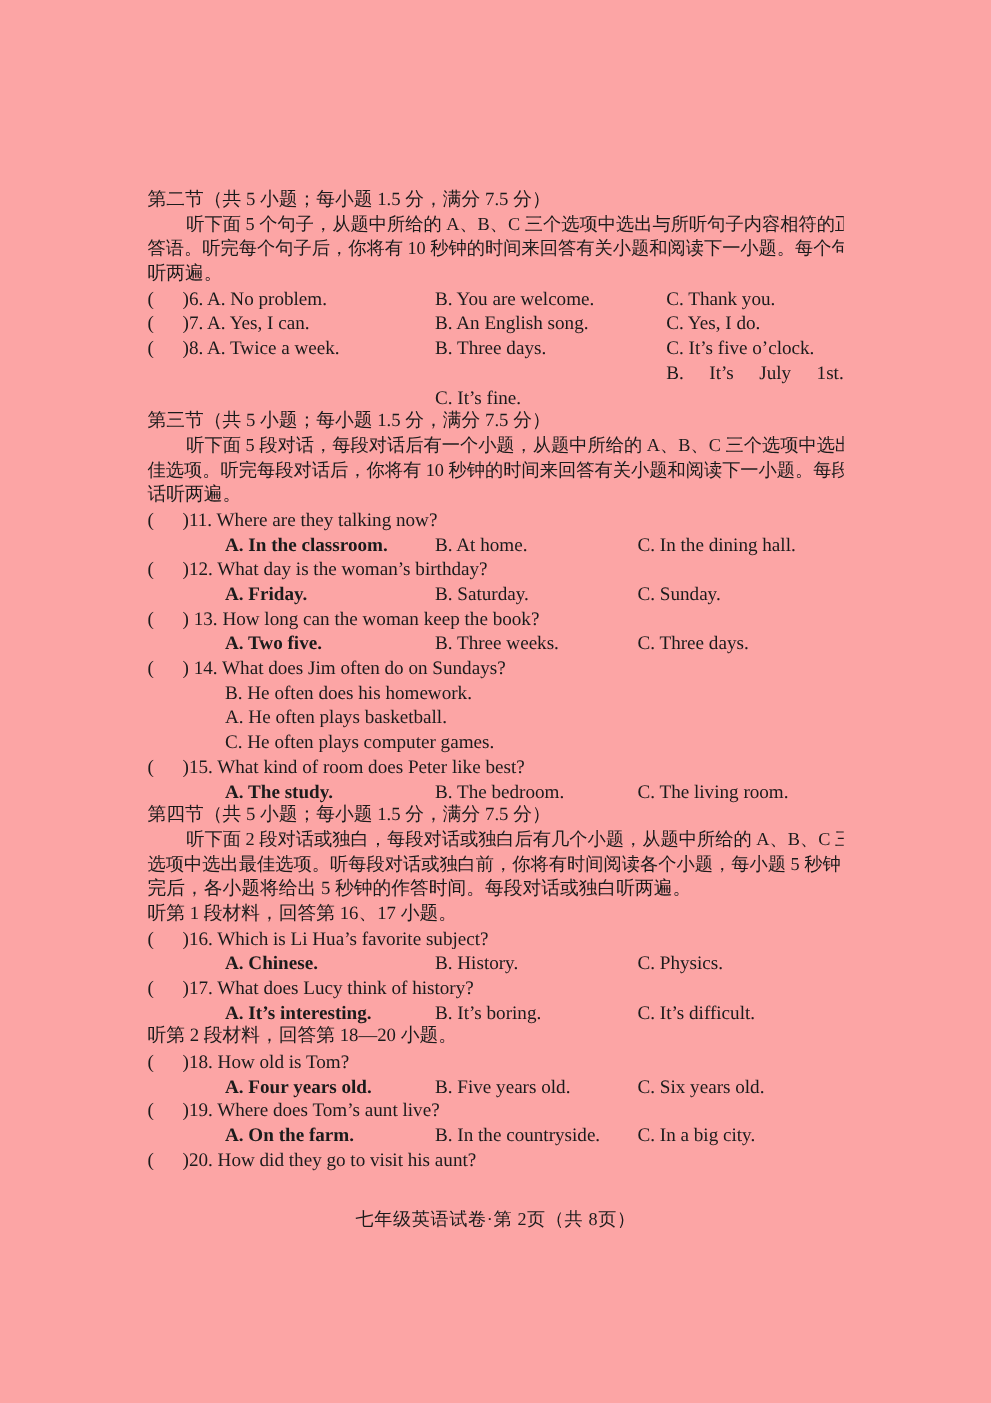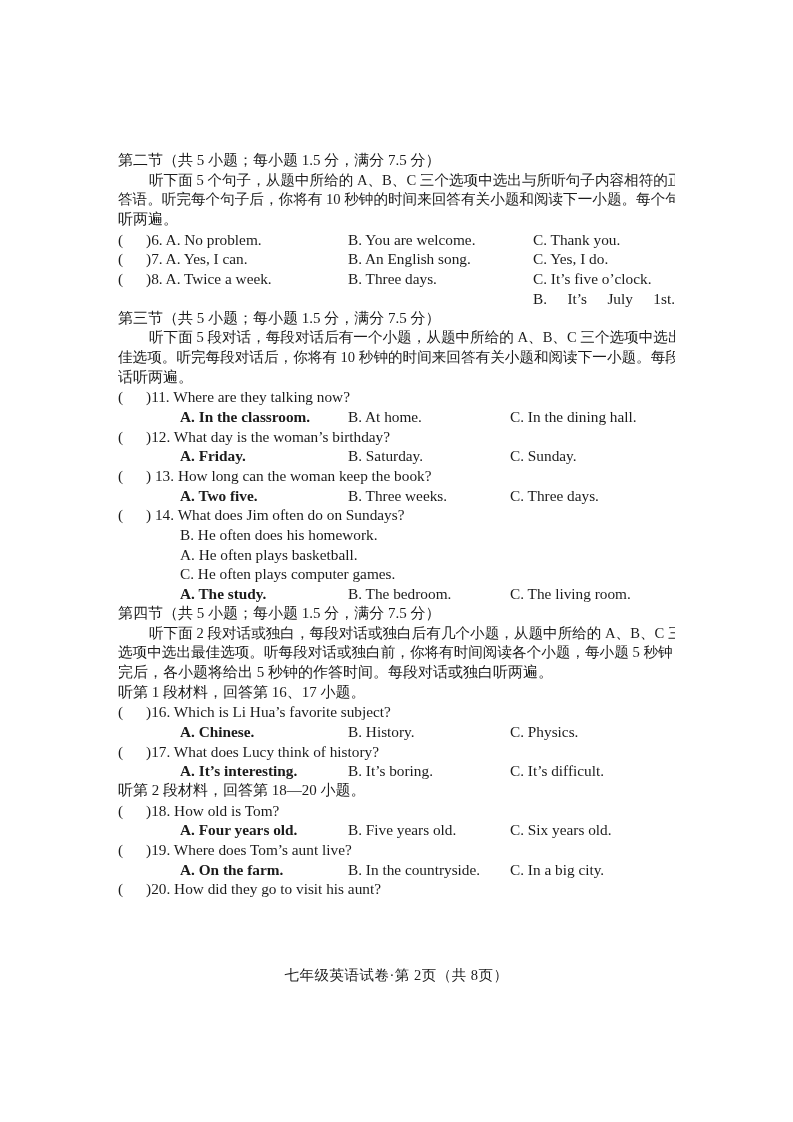--- a/index.html
+++ b/index.html
@@ -1,17 +1,17 @@
 <!DOCTYPE html>
 <html><head>
 <meta charset="utf-8">
 <style>
   html,body{margin:0;padding:0;background:#e8e8e8;}
   .page{
-    position:relative;width:793px;height:1122px;background:#ffffff;margin:0 auto;
+    position:relative;width:793px;height:1122px;background:#fca5a5;margin:0 auto;
     font-family:"Liberation Serif","DejaVu Serif",serif;color:#1b1b1b;overflow:hidden;
   }
   .content{
     position:absolute;left:118px;top:151px;width:557px;
     font-size:15.3px;line-height:19.7px;
   }
   .line{height:19.7px;white-space:pre;overflow:visible;}
   .cjk{font-size:15px;}
   .jline{
     height:19.7px;font-size:14.6px;white-space:nowrap;overflow:hidden;
@@ -65,20 +65,21 @@
     </div>
     <div class="s2row">
       <div class="q9spacer"></div>
       <div class="q9b">
         <span>B.</span>
         <span>It’s</span>
         <span>July</span>
         <span>1st.</span>
       </div>
     </div>
+    <div class="cfine">C. It’s fine.</div>
 
     <div class="line cjk">第三节（共 5 小题；每小题 1.5 分，满分 7.5 分）</div>
     <div class="jline ind">听下面 5 段对话，每段对话后有一个小题，从题中所给的 A、B、C 三个选项中选出最</div>
     <div class="jline">佳选项。听完每段对话后，你将有 10 秒钟的时间来回答有关小题和阅读下一小题。每段对</div>
     <div class="line cjk">话听两遍。</div>
 
     <div class="line">(      )11. Where are they talking now?</div>
     <div class="optrow">
       <div class="A3">A. In the classroom.</div>
       <div class="B3">B. At home.</div>
@@ -93,20 +94,21 @@
     <div class="line">(      ) 13. How long can the woman keep the book?</div>
     <div class="optrow">
       <div class="A3">A. Two five.</div>
       <div class="B3">B. Three weeks.</div>
       <div class="C3">C. Three days.</div>
     </div>
     <div class="line">(      ) 14. What does Jim often do on Sundays?</div>
     <div class="stacked">B. He often does his homework.</div>
     <div class="stacked">A. He often plays basketball.</div>
     <div class="stacked">C. He often plays computer games.</div>
+    <div class="line">(      )15. What kind of room does Peter like best?</div>
     <div class="optrow">
       <div class="A3">A. The study.</div>
       <div class="B3">B. The bedroom.</div>
       <div class="C3">C. The living room.</div>
     </div>
 
     <div class="line cjk">第四节（共 5 小题；每小题 1.5 分，满分 7.5 分）</div>
     <div class="jline ind">听下面 2 段对话或独白，每段对话或独白后有几个小题，从题中所给的 A、B、C 三个</div>
     <div class="jline">选项中选出最佳选项。听每段对话或独白前，你将有时间阅读各个小题，每小题 5 秒钟；听</div>
     <div class="line cjk">完后，各小题将给出 5 秒钟的作答时间。每段对话或独白听两遍。</div>

